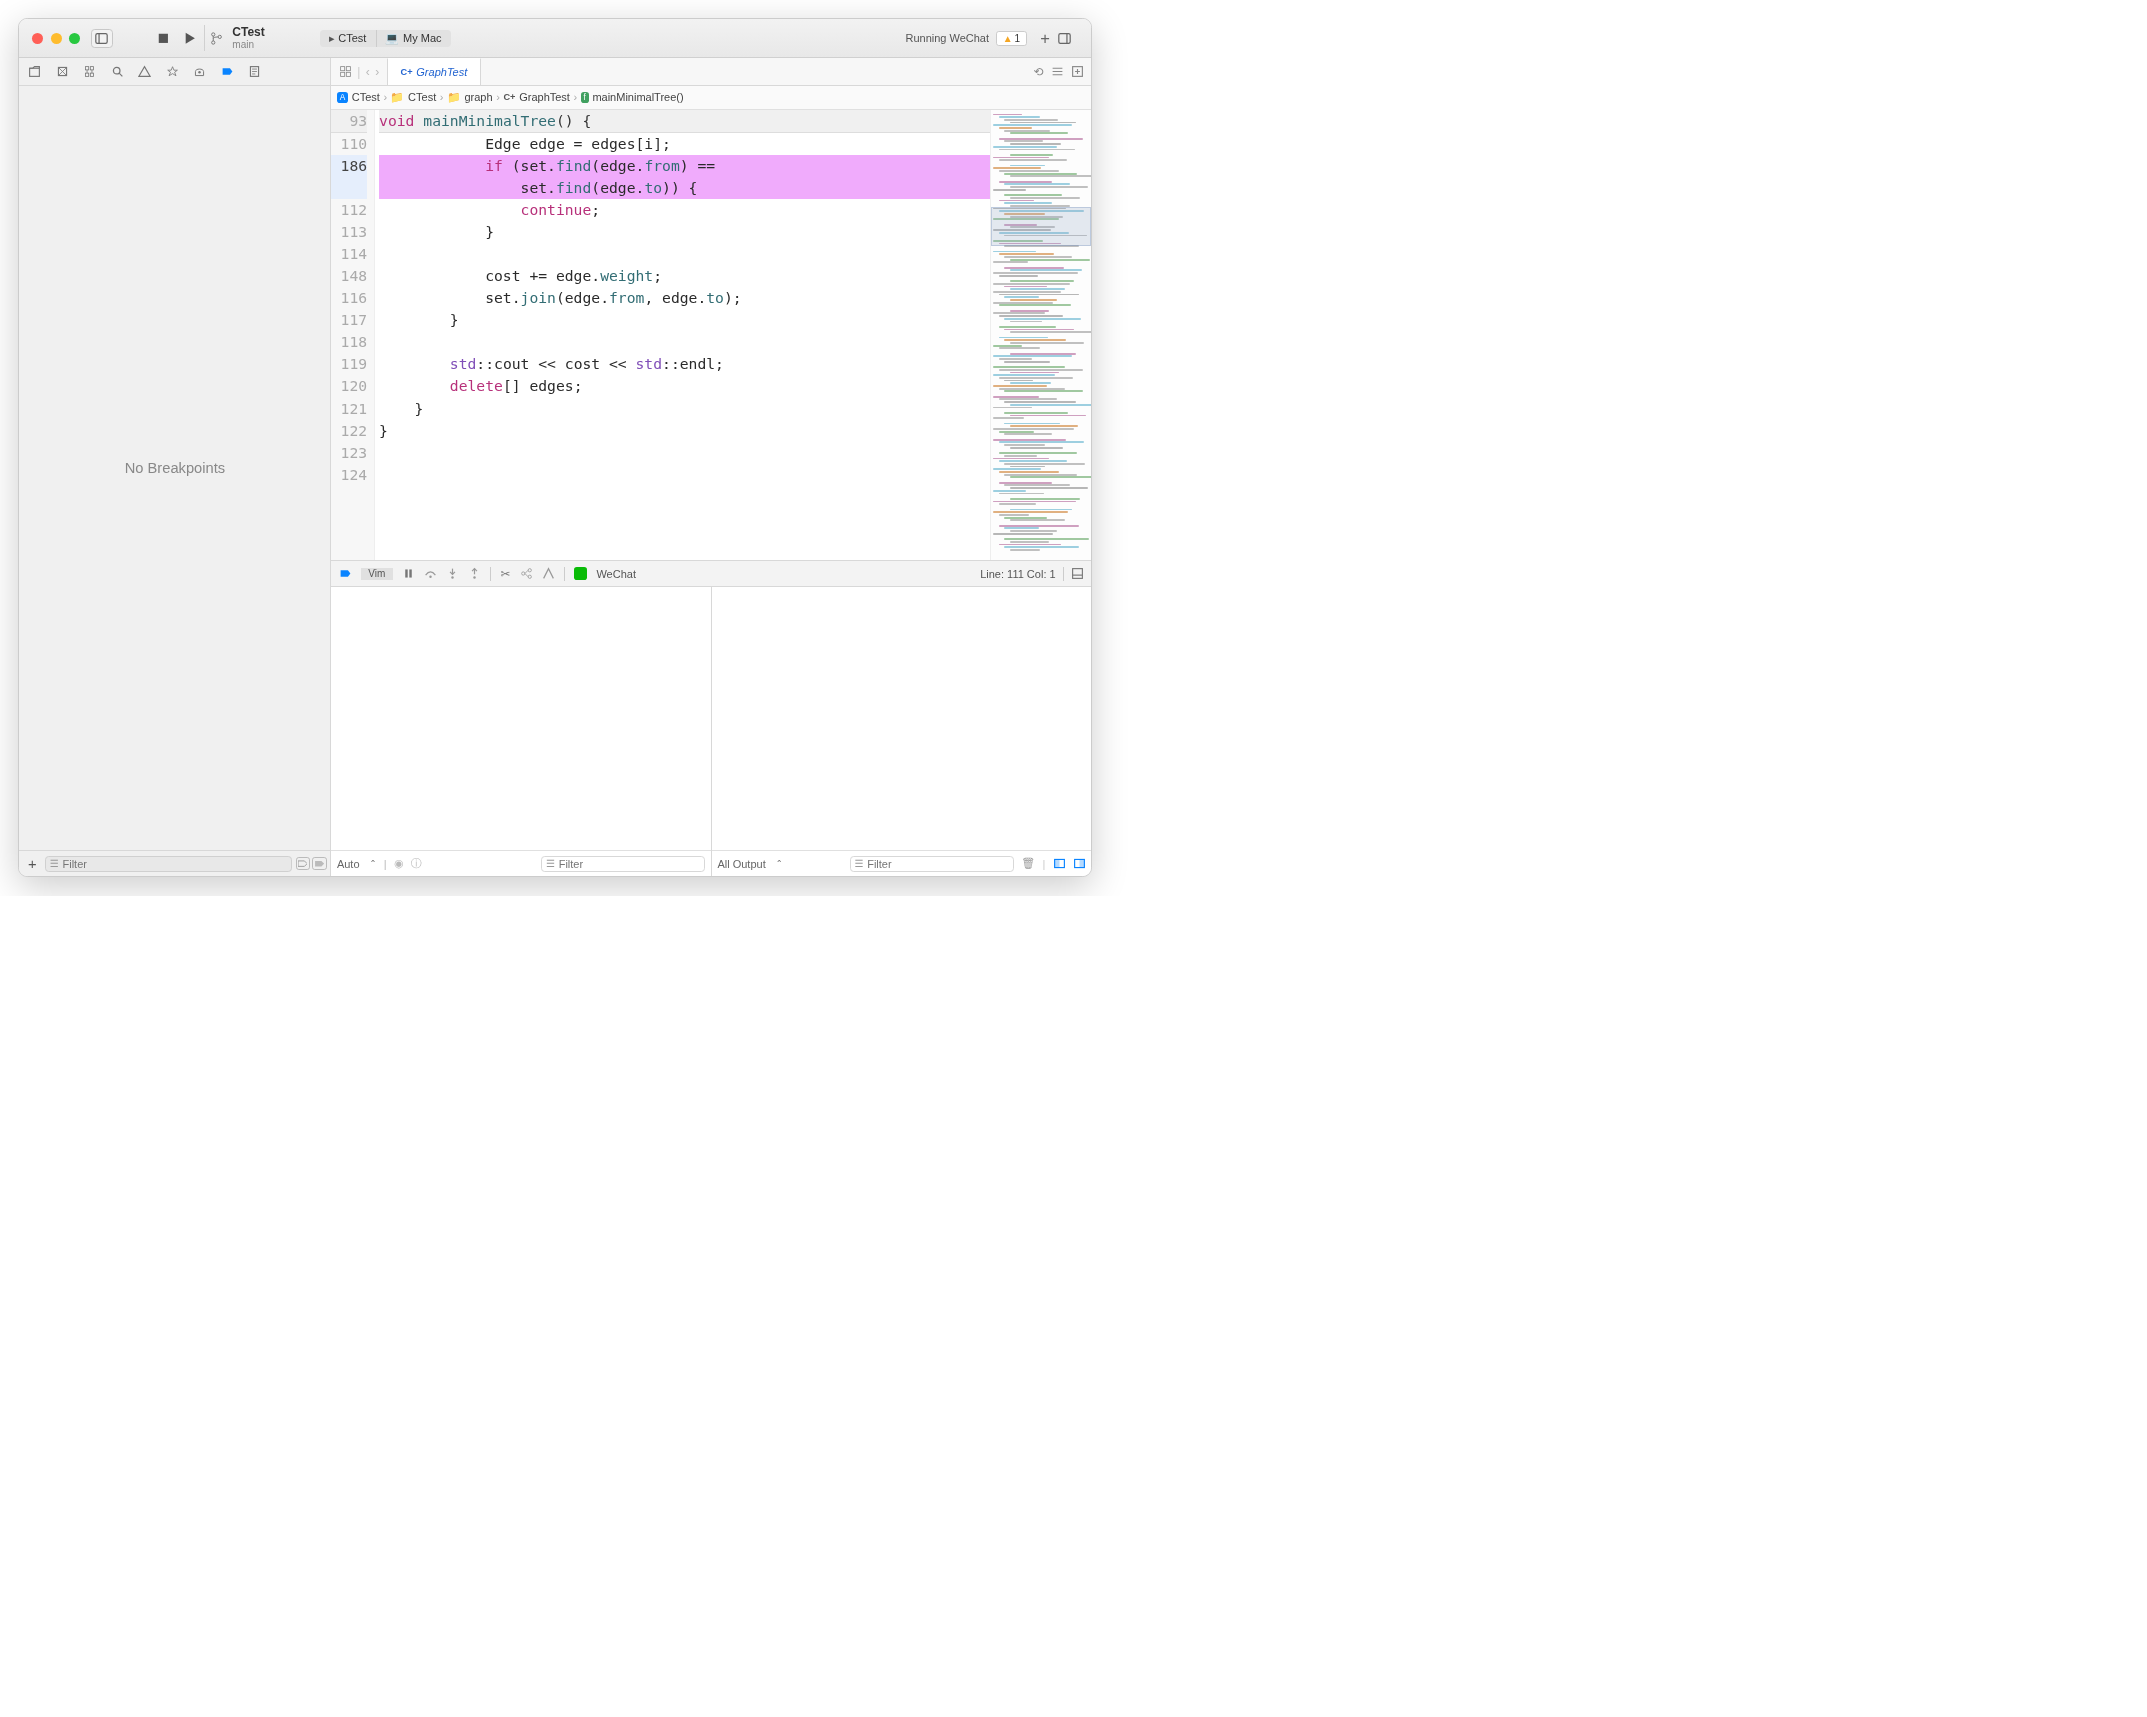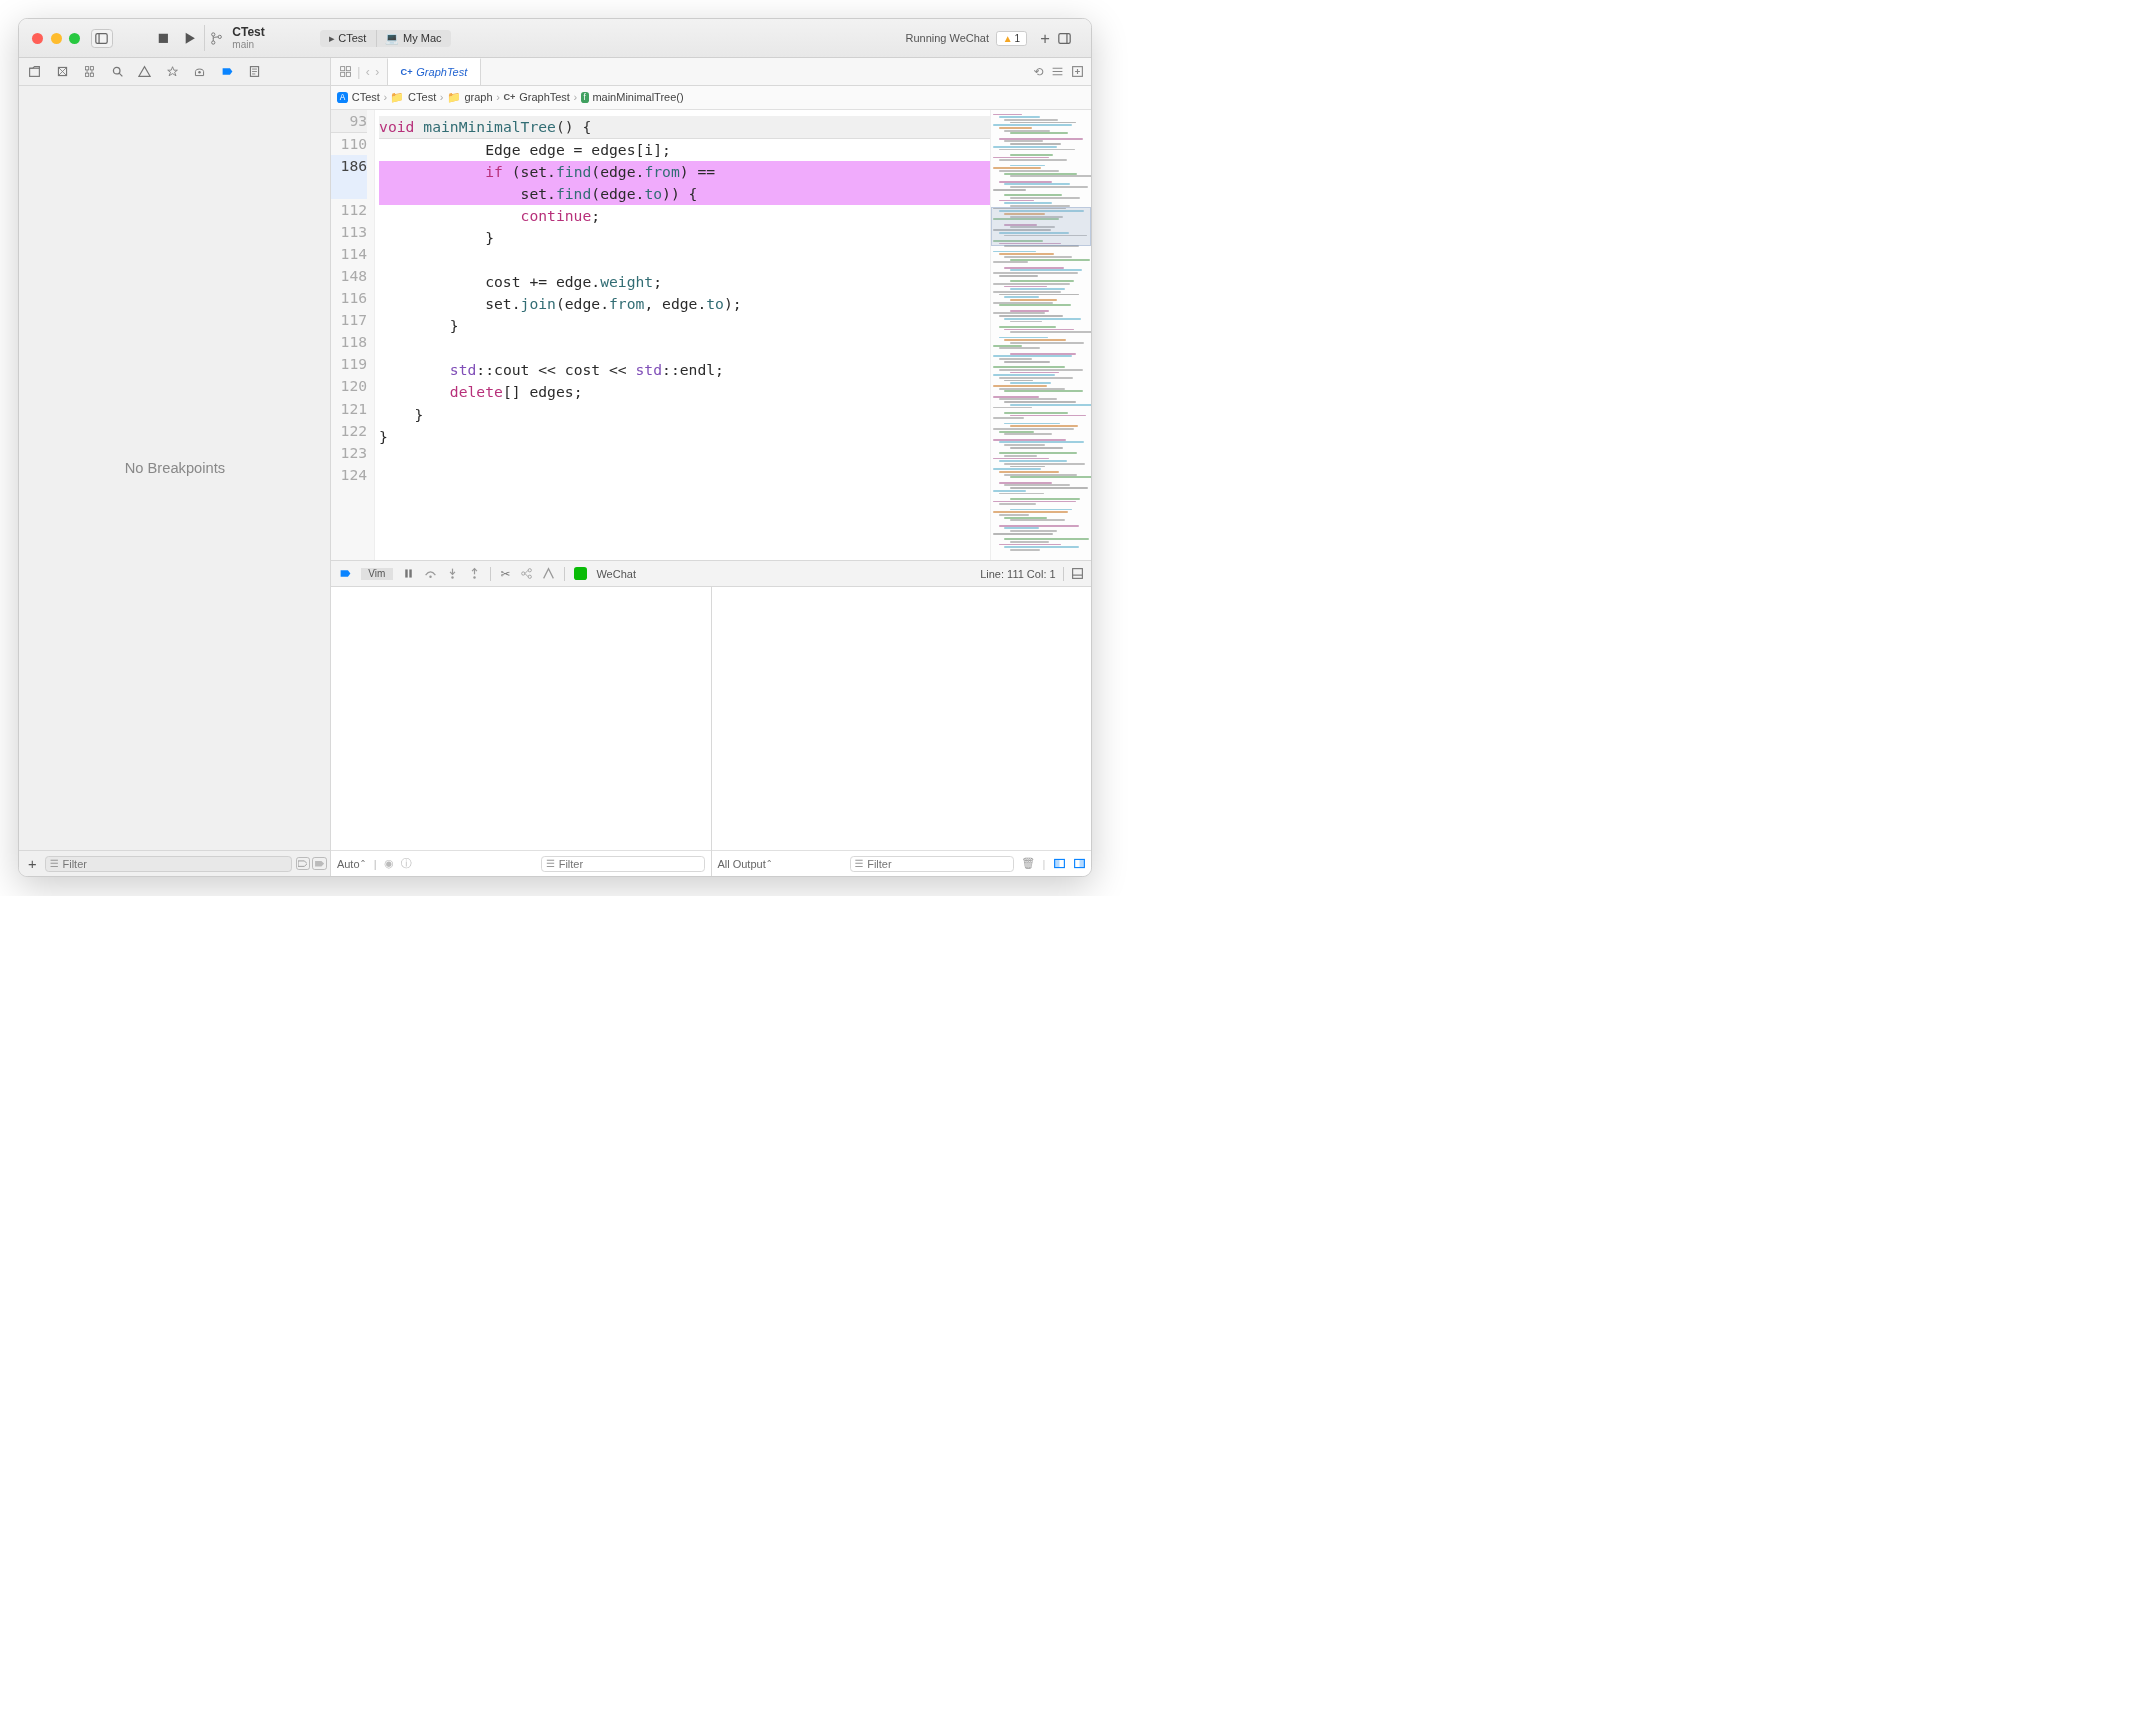--- a/index.html
+++ b/index.html
@@ -53,21 +53,21 @@
 .jump-bar .seg { display:flex; align-items:center; gap:3.7px; }
 .jump-bar .chev { color:#aaa; padding:0 1.8px;}
 .badge-blue { background:#0a84ff; color:#fff; border-radius:2.8px; font-size:8.3px; padding:0.9px 2.8px; display:inline-block;}
 .badge-folder { color:#6aa9e9; }
 .badge-green { background:#40a060; color:#fff; border-radius:2.8px; font-size:8.3px; padding:0.9px 2.8px;}
 
 .editor-split { flex:1; display:flex; overflow:hidden; }
 .code-area { flex:1; display:flex; flex-direction:column; overflow:hidden;}
 .code { flex:1; overflow:auto; font-family: Menlo, Monaco, monospace; font-size:14.7px; line-height:1.5; display:flex; }
 .gutter { width:44px; text-align:right; padding-right:7.3px; color:#aaa; user-select:none; background:#f7f7f7; border-right:0.9px solid #eee;}
-.code-lines { flex:1; white-space:pre; padding-left:3.7px;margin-top:6px; }
+.code-lines { flex:1; white-space:pre; padding-left:3.7px; }
 .sticky-header { background:#f0f0f0; border-bottom:0.9px solid #ddd;}
 .k-void { color:#b7307a; }
 .k-key { color:#b7307a; font-weight:500;}
 .k-func { color:#326d74; }
 .k-prop { color:#326d74; }
 .k-std { color:#804fb8; }
 .k-text { color:#2a2a2a; }
 .hl-line { background:#f0abfc; display:inline-block; width:100%; }
 .gutter .hl { color:#444; background:#e5eefc; }
 
@@ -81,21 +81,21 @@
 .debug-bar .blue { color:#0a84ff; }
 .debug-bar .right { margin-left:auto; display:flex; align-items:center; gap:7.3px;}
 .debug-bar .sep { width:0.9px; height:14.7px; background:#ccc;}
 .wechat-ico { width:13px; height:13px; background:#09bb07; border-radius:2.8px; display:inline-block;}
 
 .debug-panels { height: 290px; display:flex; border-top:0.9px solid #d8d8d8;}
 .debug-panel { flex:1; display:flex; flex-direction:column; background:#fff;}
 .debug-panel + .debug-panel { border-left:0.9px solid #d8d8d8;}
 .debug-panel-body { flex:1; }
 .debug-panel-footer { height:26px; border-top:0.9px solid #e0e0e0; display:flex; align-items:center; padding:0 5.5px; gap:7.3px; color:#666; font-size:11px;}
-.dd { display:flex; align-items:flex-start; gap:0;}
+.dd { display:flex; align-items:flex-start; gap:10px;}
 .dbg-filter { flex:1; display:flex; align-items:center; gap:3.7px; border:0.9px solid #d8d8d8; border-radius:3.7px; padding:0.9px 3.7px;}
 .dbg-filter input { border:none; outline:none; font-size:11px; flex:1; background:transparent;}
 
 .context-menu { position:absolute; left:3.7px; bottom: 26px; width:184px; background:#f4f4f4; border:0.9px solid #ccc; border-radius:5.5px; box-shadow:0 3.7px 14.7px rgba(0,0,0,0.2); padding:3.7px 0; font-size:12px; }
 .context-menu .item { padding: 3.7px 11px; cursor:pointer;}
 .context-menu .item.sel { background:#0a62ff; color:#fff; }
 
 svg { display:block; }
 .ico-sm { width:13px; height:13px; }
 .ico { width:14.7px; height:14.7px; }

